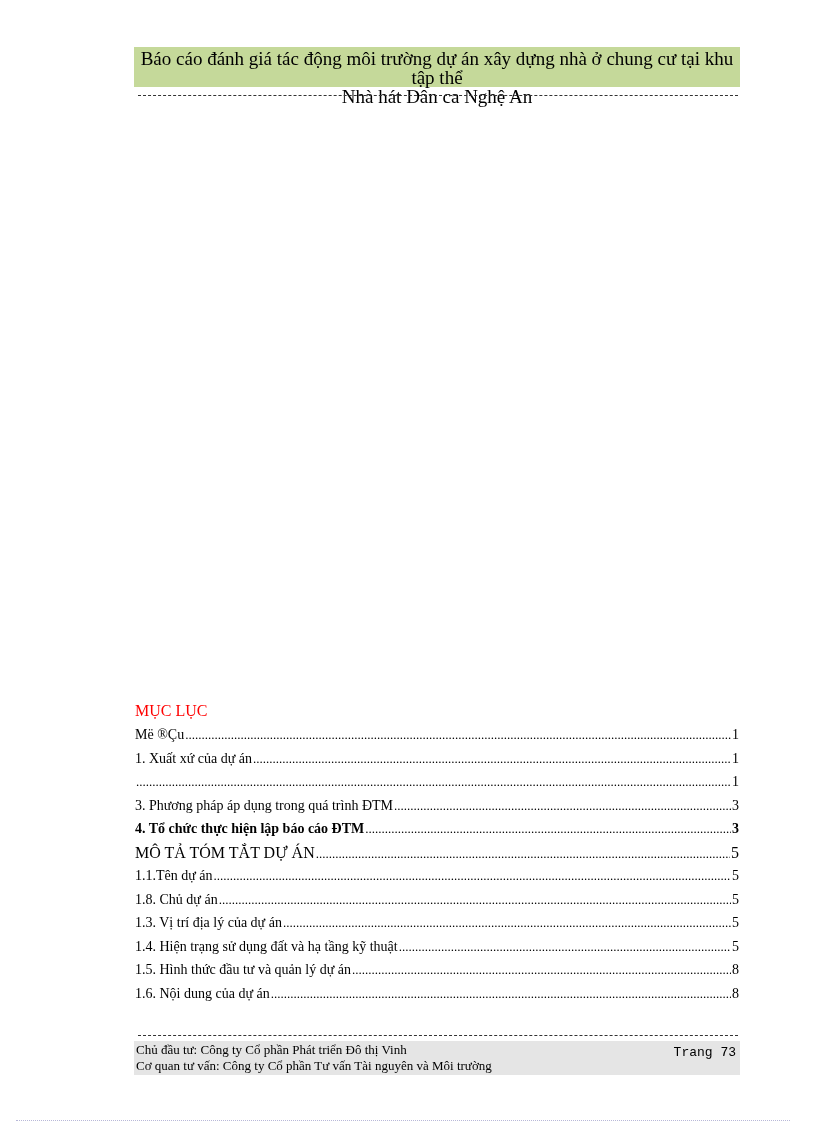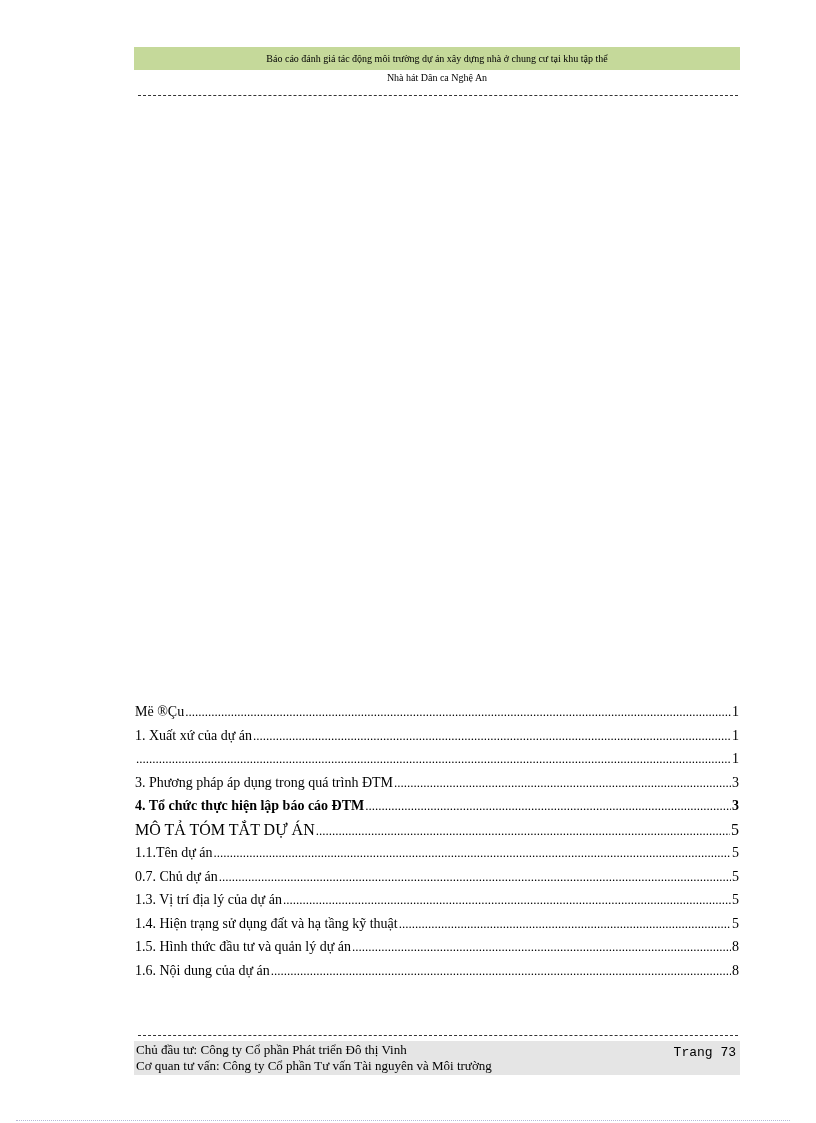--- a/index.html
+++ b/index.html
@@ -1,19 +1,19 @@
 <!DOCTYPE html>
 <html><head>
   <meta charset="utf-8">
   <style>
     html, body { margin: 0; padding: 0; background: #ffffff; }
     body { width: 816px; height: 1123px; position: relative; overflow: hidden;
            font-family: "Liberation Serif", serif; color: #000; }
-    .hdr-bar { position: absolute; left: 134px; top: 47px; width: 606px; height: 23px;
-               background: #c5d99a; text-align: center; font-size: 10px; line-height: 19px;
+    .hdr-bar { position: absolute; left: 134px; top: 47px; width: 606px; height: 40px;
+               background: #c5d99a; text-align: center; font-size: 19px; line-height: 19px;
                padding-top: 2px; box-sizing: border-box; }
     .hdr-rule { position: absolute; left: 138px; top: 95px; width: 600px; height: 0;
                 border-top: 1px dashed #333; }
     .toc { position: absolute; left: 135px; top: 700px; width: 604px; }
     .toc-title { color: #ff0000; font-size: 16px; line-height: 22px; margin-bottom: 1px; }
     .toc-row { display: flex; align-items: baseline; font-size: 14px; height: 23.5px; line-height: 23.5px; }
     .toc-row.bold { font-weight: bold; }
     .toc-row.big { font-size: 16px; }
     .toc-label { white-space: nowrap; }
     .toc-dots { flex: 1; overflow: hidden; white-space: nowrap; margin: 0 1px; }
@@ -31,20 +31,21 @@
 </head>
 <body>
 
 <div class="hdr-bar">
   <div>Báo cáo đánh giá tác động môi trường dự án xây dựng nhà ở chung cư  tại khu tập thể</div>
   <div>Nhà hát Dân ca Nghệ An</div>
 </div>
 <div class="hdr-rule"></div>
 
 <div class="toc">
+  <div class="toc-title">MỤC LỤC</div>
 
   <div class="toc-row">
     <span class="toc-label">Më ®Çu</span>
     <span class="toc-dots"></span>
     <span class="toc-page">1</span>
   </div>
   <div class="toc-row">
     <span class="toc-label">1. Xuất xứ của dự án </span>
     <span class="toc-dots"></span>
     <span class="toc-page">1</span>
@@ -67,21 +68,21 @@
     <span class="toc-label">MÔ TẢ TÓM TẮT DỰ ÁN</span>
     <span class="toc-dots"></span>
     <span class="toc-page">5</span>
   </div>
   <div class="toc-row">
     <span class="toc-label">1.1.Tên dự án</span>
     <span class="toc-dots"></span>
     <span class="toc-page">5</span>
   </div>
   <div class="toc-row">
-    <span class="toc-label">0.7. Chủ dự án </span>
+    <span class="toc-label">1.8. Chủ dự án </span>
     <span class="toc-dots"></span>
     <span class="toc-page">5</span>
   </div>
   <div class="toc-row">
     <span class="toc-label">1.3. Vị trí địa lý của dự án </span>
     <span class="toc-dots"></span>
     <span class="toc-page">5</span>
   </div>
   <div class="toc-row">
     <span class="toc-label">1.4. Hiện trạng sử dụng đất và hạ tầng kỹ thuật </span>

